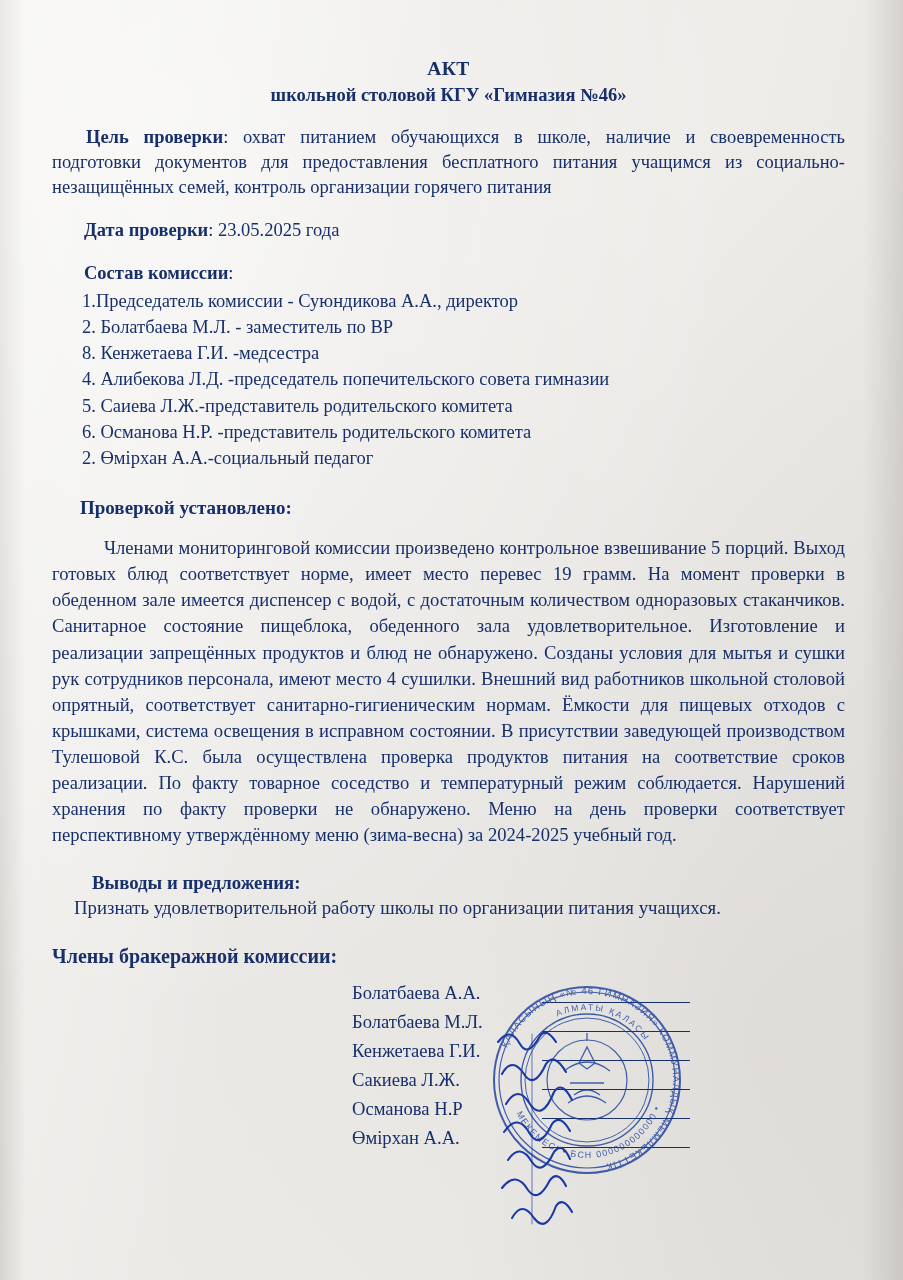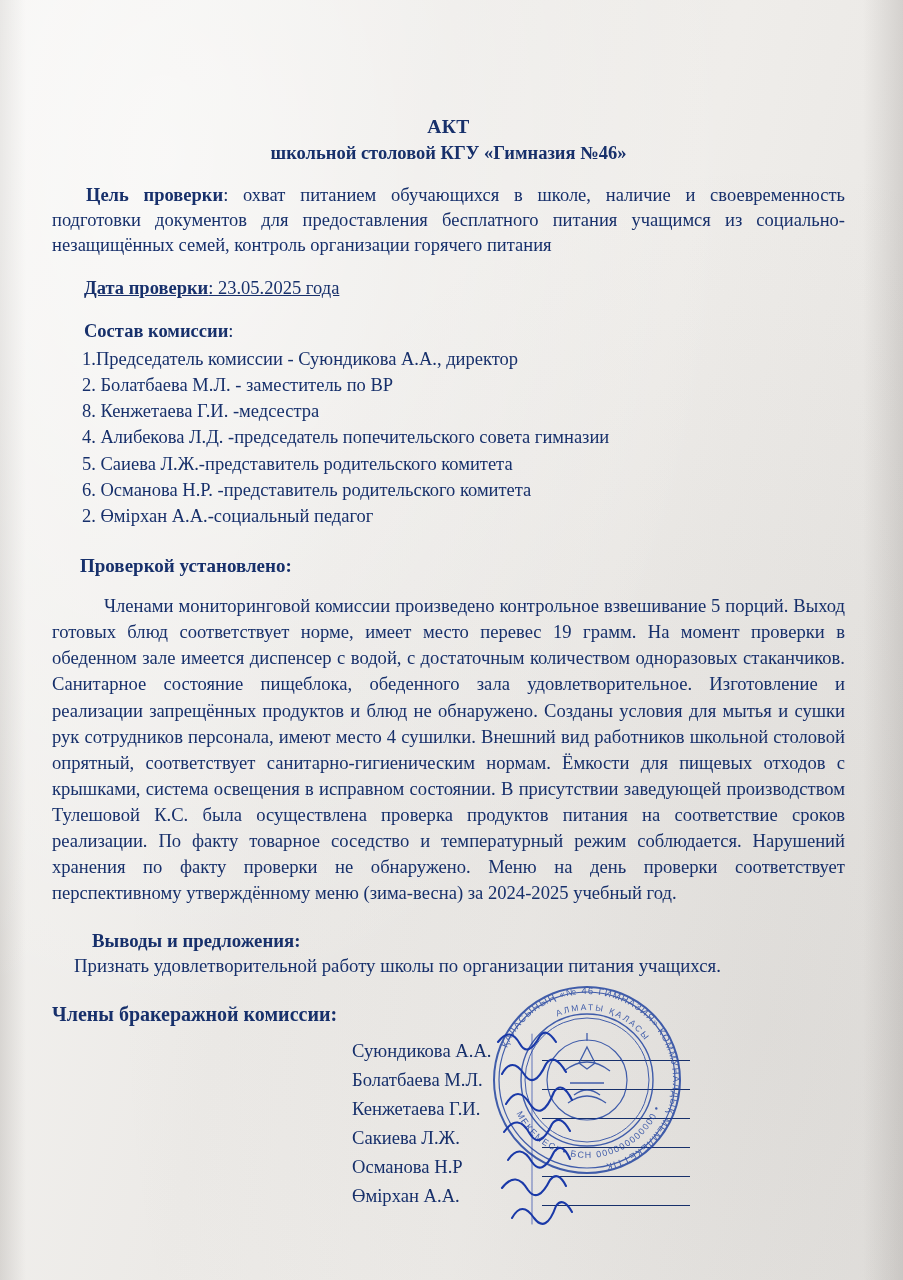--- a/index.html
+++ b/index.html
@@ -13,21 +13,21 @@
     font-family: "Liberation Serif", serif;
     color: #17306b;
     overflow: hidden;
   }
   .page {
     position: relative;
     width: 903px;
     height: 1280px;
     background: linear-gradient(103deg, #f5f4f2 0%, #eceae7 38%, #efedea 62%, #e6e4e1 100%);
     box-sizing: border-box;
-    padding: 114px 58px 0 52px;
+    padding: 56px 58px 0 52px;
   }
   .page:before {
     content: "";
     position: absolute;
     left: 0; top: 0;
     width: 26px; height: 1280px;
     background: linear-gradient(90deg, rgba(160,155,150,0.30), rgba(255,255,255,0));
     pointer-events: none;
   }
   .page:after {
@@ -181,21 +181,21 @@
 
     <div class="title-block">
       <div class="title-main">АКТ</div>
       <div class="title-sub">школьной столовой КГУ «Гимназия №46»</div>
     </div>
 
     <div class="para justify indent">
       <span class="bold">Цель проверки</span><span>: охват питанием обучающихся в школе, наличие и своевременность подготовки документов для предоставления бесплатного питания учащимся из социально-незащищённых семей,  контроль организации горячего питания</span>
     </div>
 
-    <div class="para" style="padding-left:32px;text-decoration:underline;">
+    <div class="para" style="padding-left:32px;">
       <span class="bold">Дата проверки</span><span>: 23.05.2025 года</span>
     </div>
 
     <div class="block-label">
       <span class="bold">Состав комиссии</span><span>:</span>
     </div>
 
     <ul class="list">
       <li>1.Председатель комиссии - Суюндикова А.А., директор</li>
       <li>2. Болатбаева М.Л. - заместитель по ВР</li>
@@ -214,21 +214,21 @@
 
     <div class="concl-head">
       <span>Выводы и предложения</span><span>:</span>
     </div>
     <div class="concl-text">Признать удовлетворительной работу школы по организации питания учащихся.</div>
 
     <div class="members-head">Члены бракеражной  комиссии:</div>
 
     <div class="sign-list">
       <div class="sign-row">
-        <span class="sign-name">Суюндикова А.А.</span>
+        <span class="sign-name">Болатбаева А.А.</span>
         <span class="sign-line"></span>
       </div>
       <div class="sign-row">
         <span class="sign-name">Болатбаева М.Л.</span>
         <span class="sign-line"></span>
       </div>
       <div class="sign-row">
         <span class="sign-name">Кенжетаева Г.И.</span>
         <span class="sign-line"></span>
       </div>

